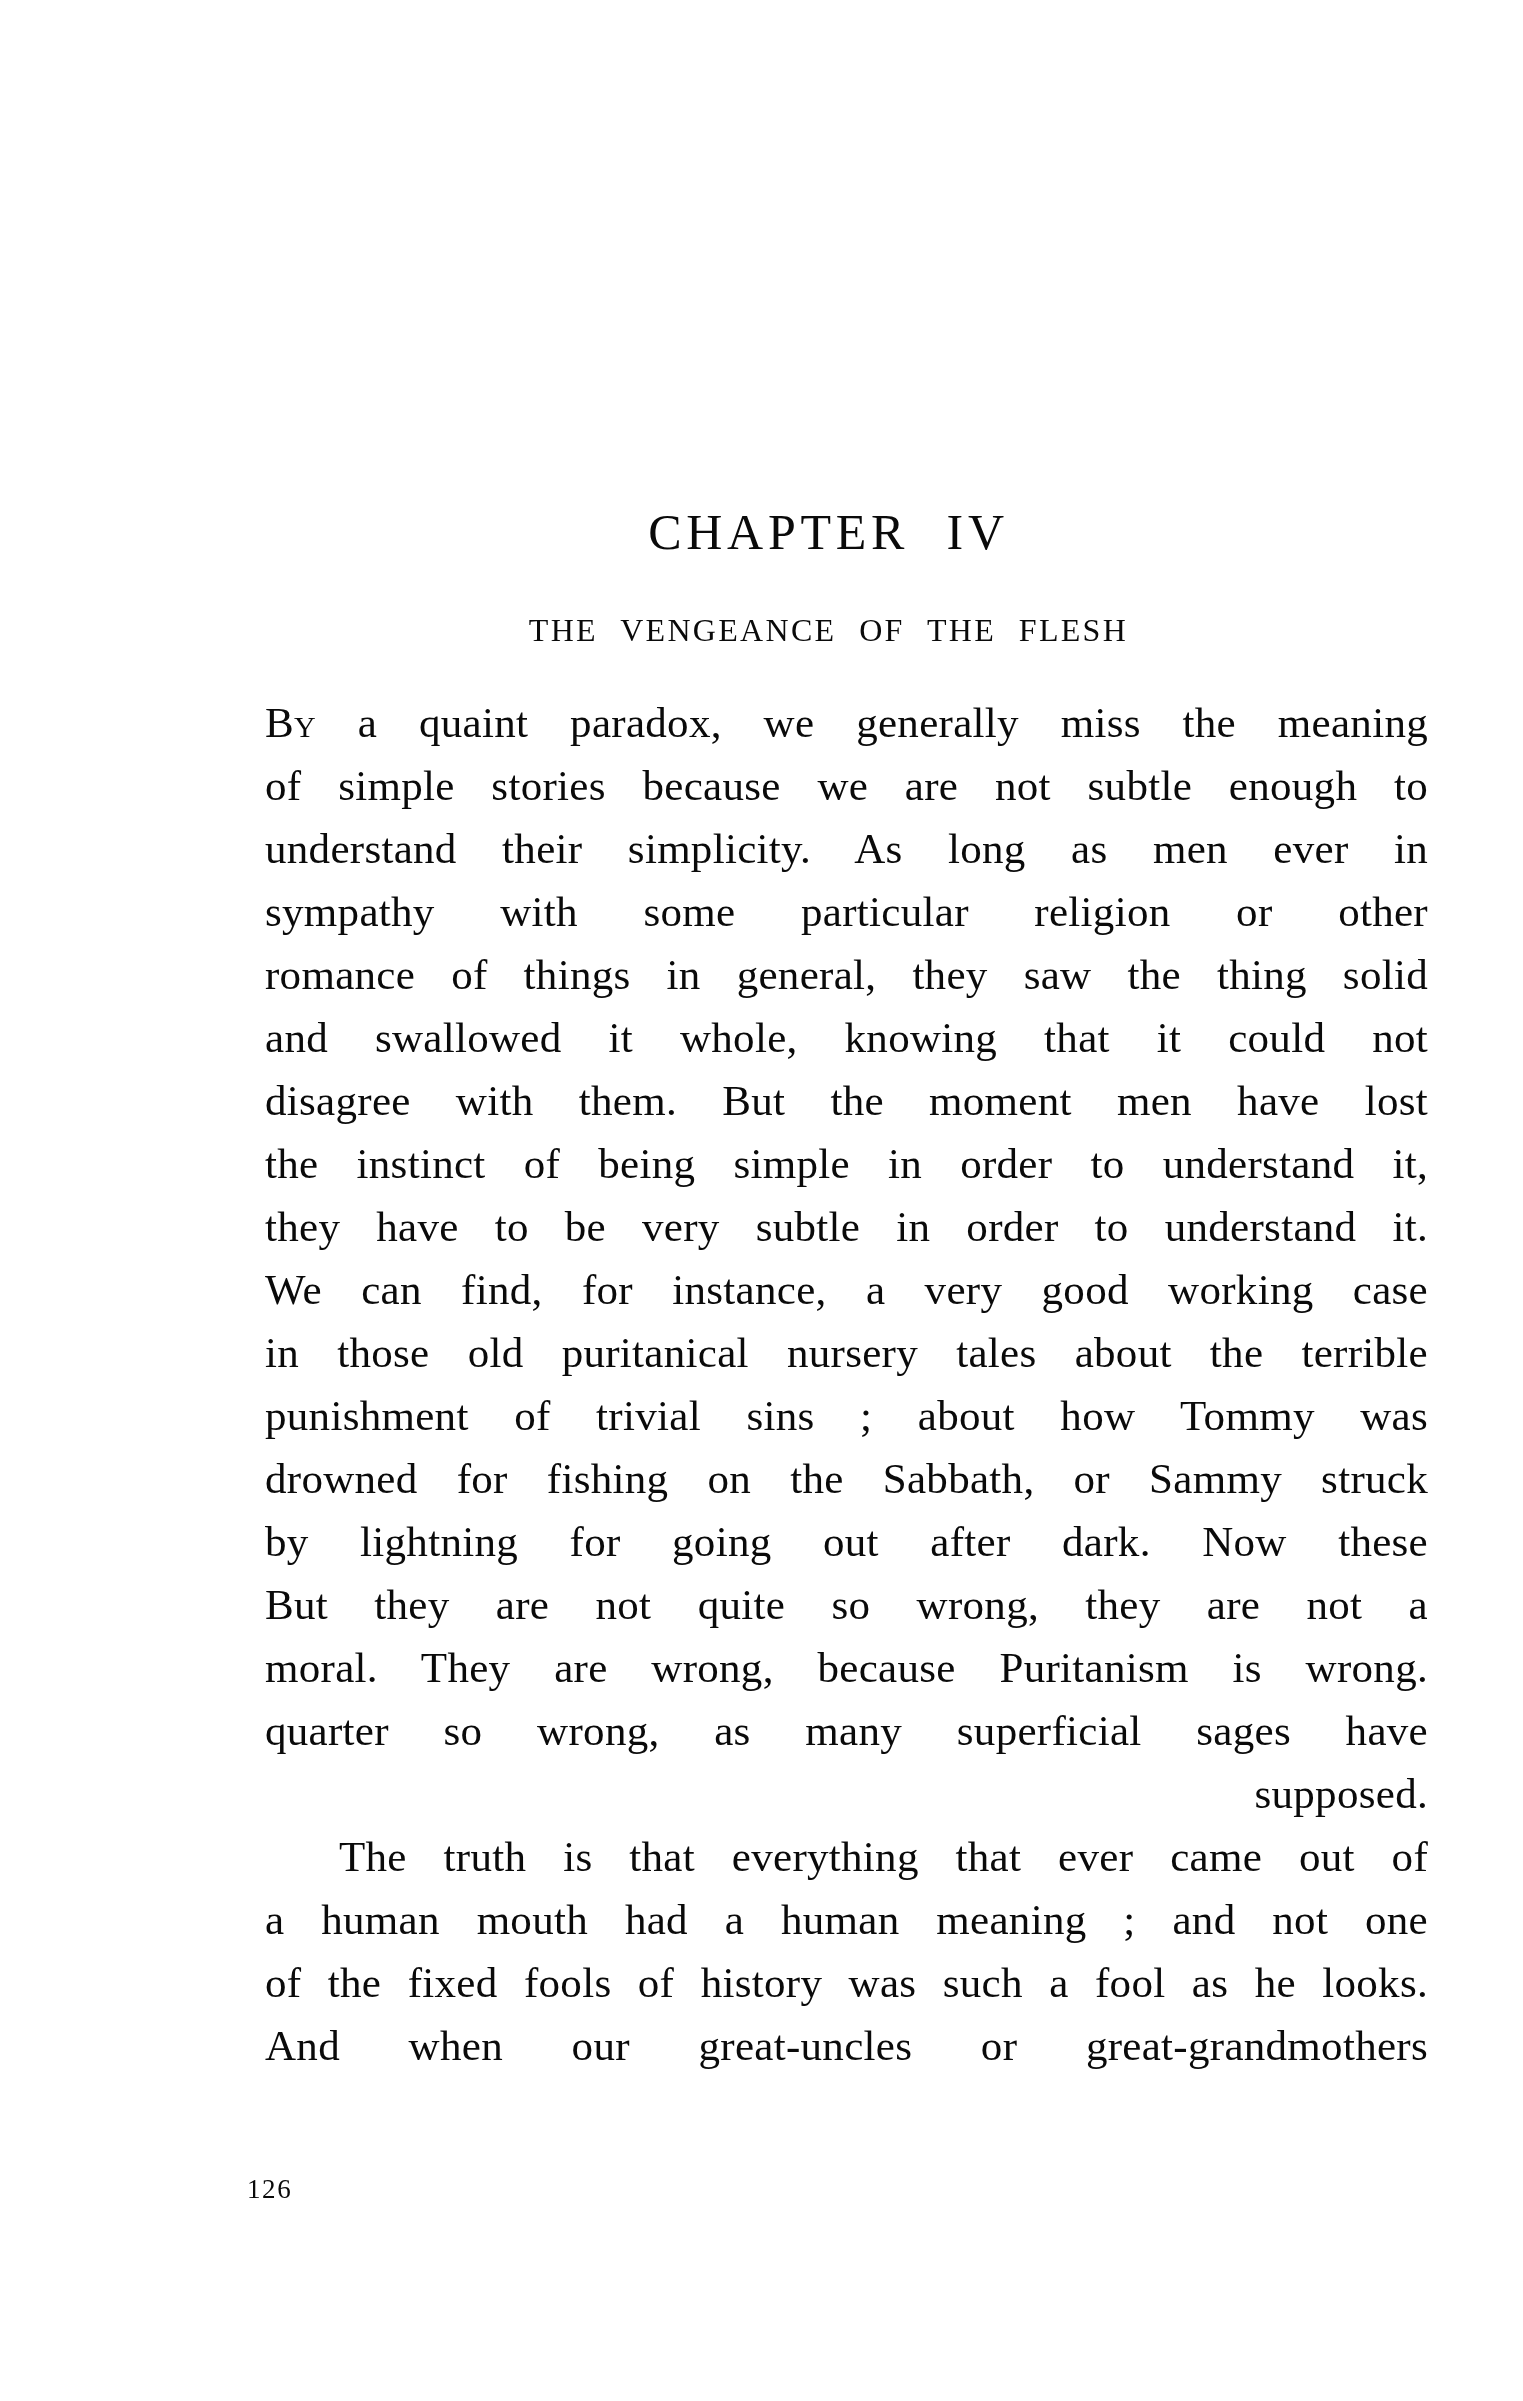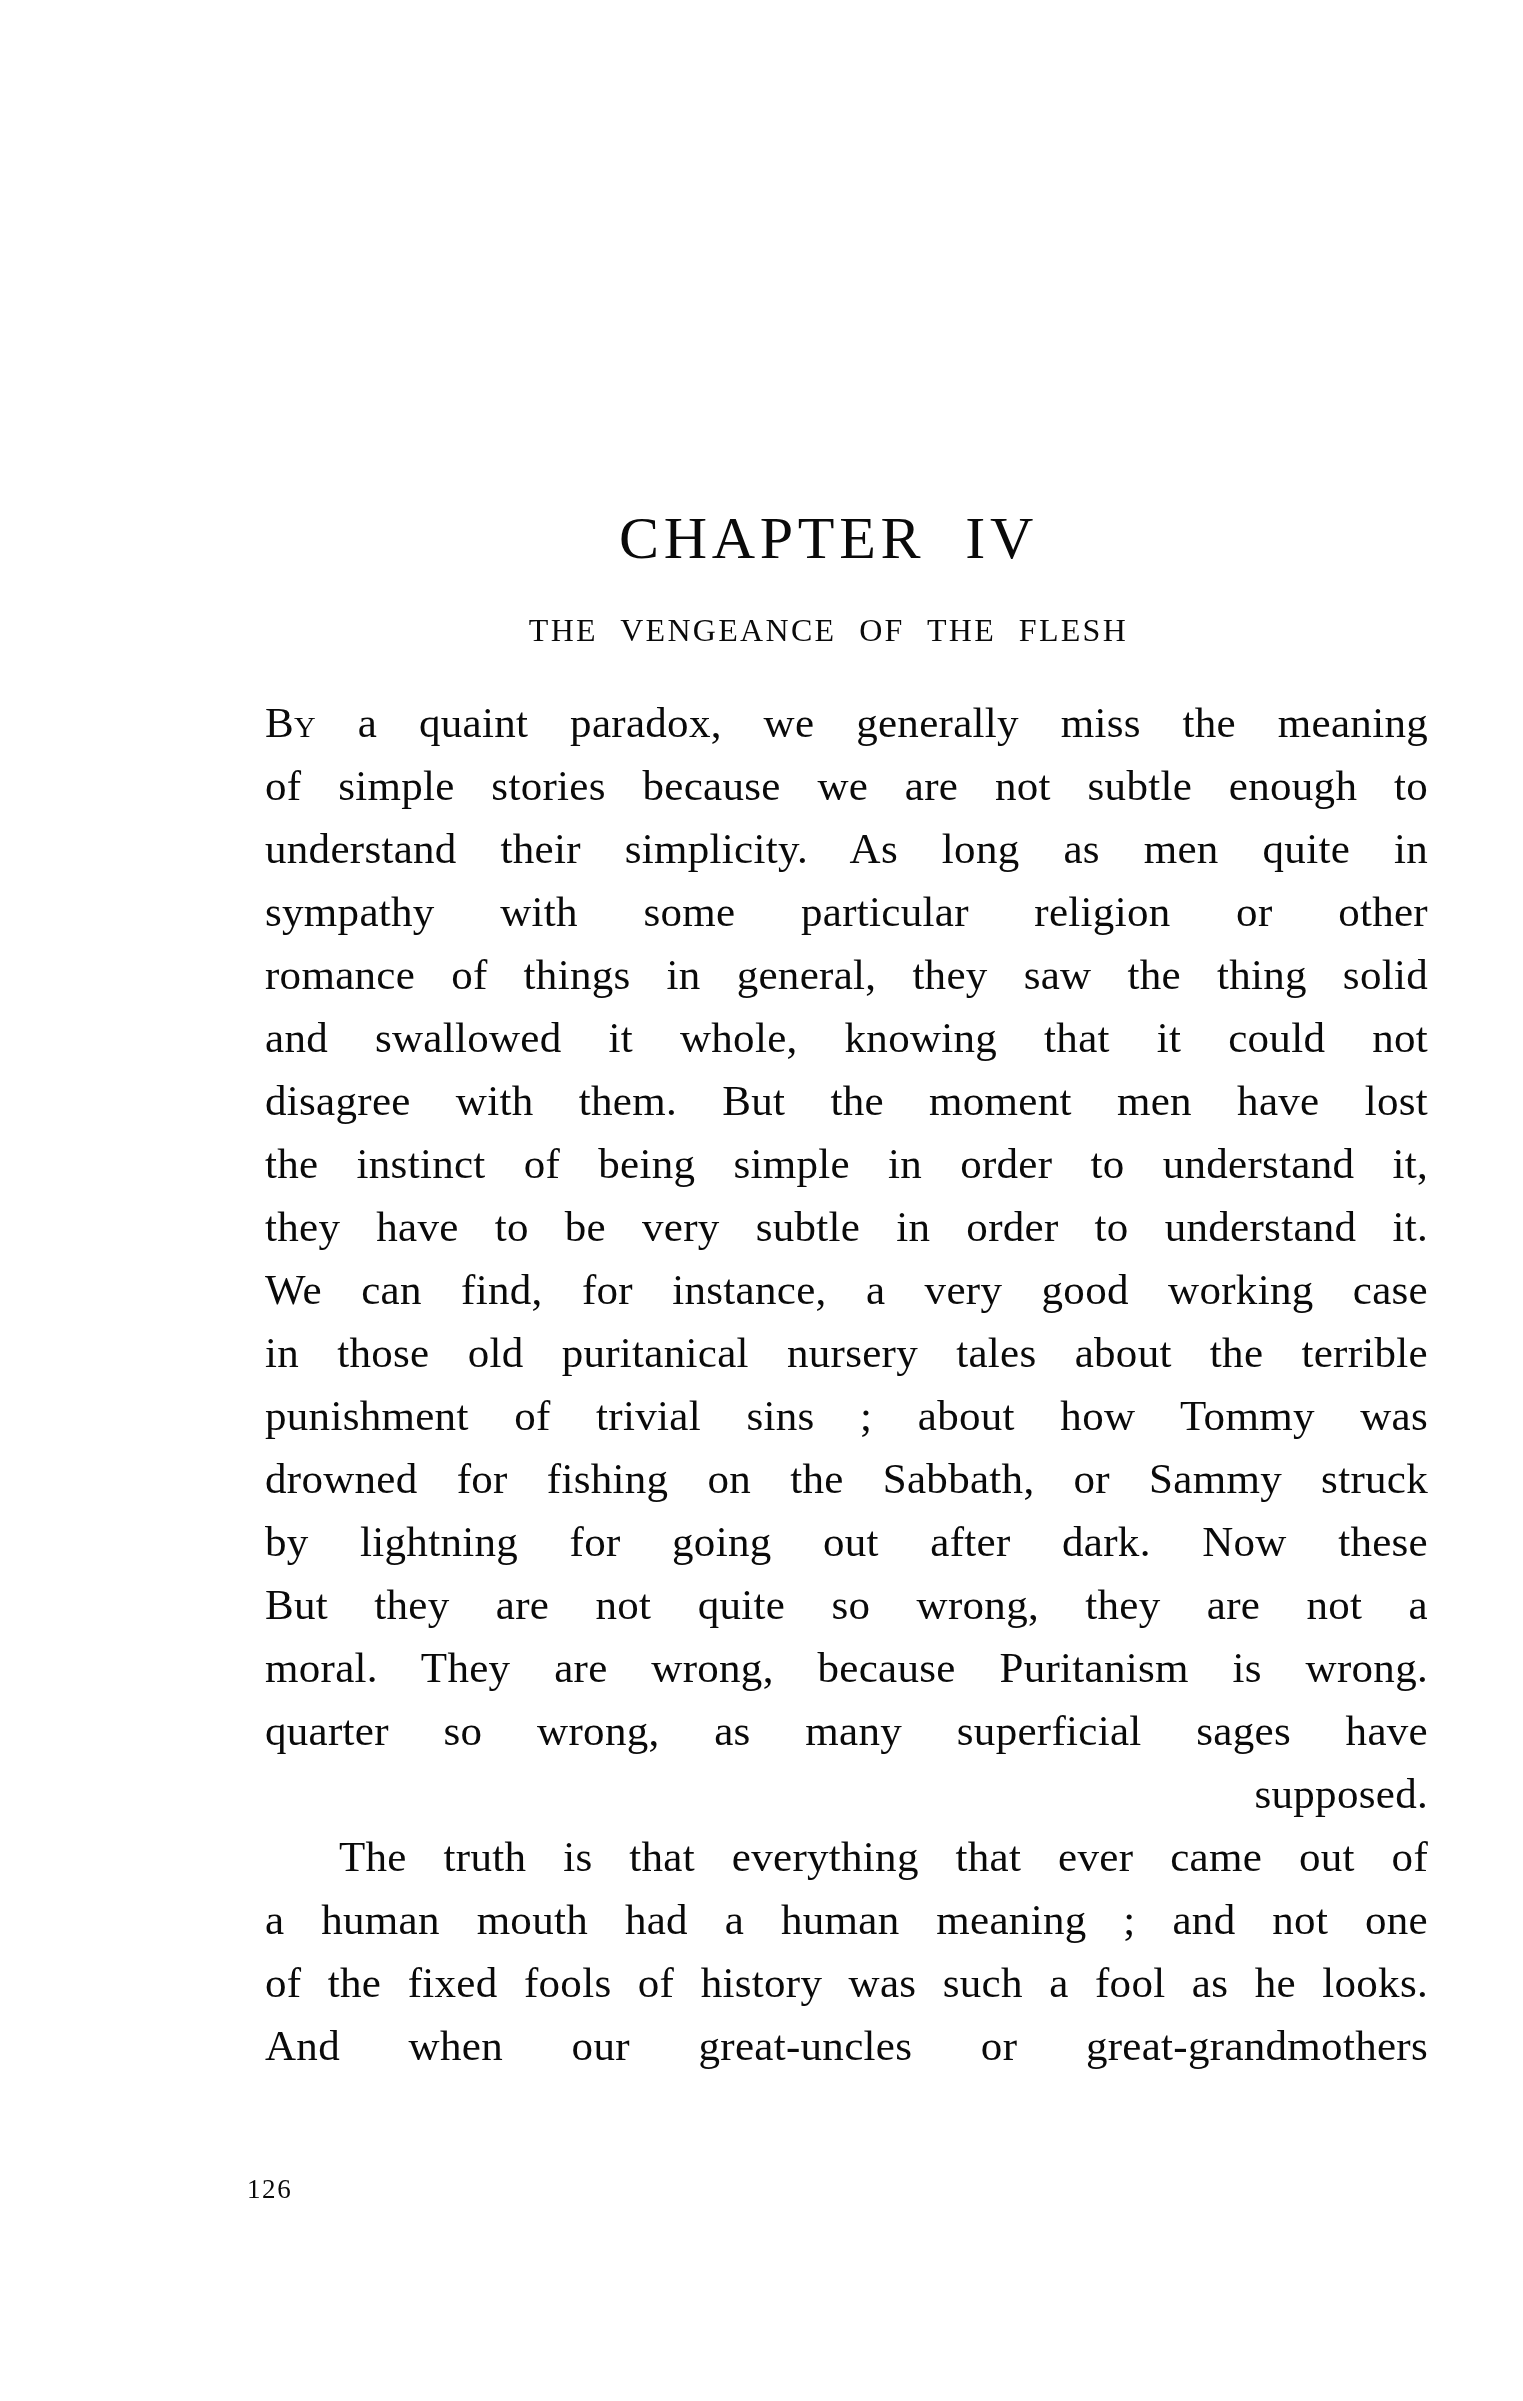--- a/index.html
+++ b/index.html
@@ -19,21 +19,21 @@
     position: absolute;
     inset: 0;
     background: #ffffff;
   }
   .chapter-heading {
     position: absolute;
     left: 247px;
     top: 505px;
     width: 1163px;
     text-align: center;
-    font-size: 60px;
+    font-size: 50px;
     line-height: 1.1;
     letter-spacing: 4.7px;
     word-spacing: 20.4px;
     white-space: nowrap;
   }
   .chapter-subtitle {
     position: absolute;
     left: 247px;
     top: 613px;
     width: 1163px;
@@ -87,21 +87,21 @@
 
   <div class="chapter-heading">CHAPTER IV</div>
 
   <div class="chapter-subtitle">THE VENGEANCE OF THE FLESH</div>
 
   <div class="body-block">
 
     <div>
       <div class="line j"><span class="lead">By</span> <span>a quaint paradox, we generally miss the meaning</span></div>
       <div class="line j">of simple stories because we are not subtle enough to</div>
-      <div class="line j">understand their simplicity. As long as men quite in</div>
+      <div class="line j">understand their simplicity. As long as men ever in</div>
       <div class="line j">sympathy with some particular religion or other</div>
       <div class="line j">romance of things in general, they saw the thing solid</div>
       <div class="line j">and swallowed it whole, knowing that it could not</div>
       <div class="line j">disagree with them. But the moment men have lost</div>
       <div class="line j">the instinct of being simple in order to understand it,</div>
       <div class="line j">they have to be very subtle in order to understand it.</div>
       <div class="line j">We can find, for instance, a very good working case</div>
       <div class="line j">in those old puritanical nursery tales about the terrible</div>
       <div class="line j">punishment of trivial sins ; about how Tommy was</div>
       <div class="line j">drowned for fishing on the Sabbath, or Sammy struck</div>

